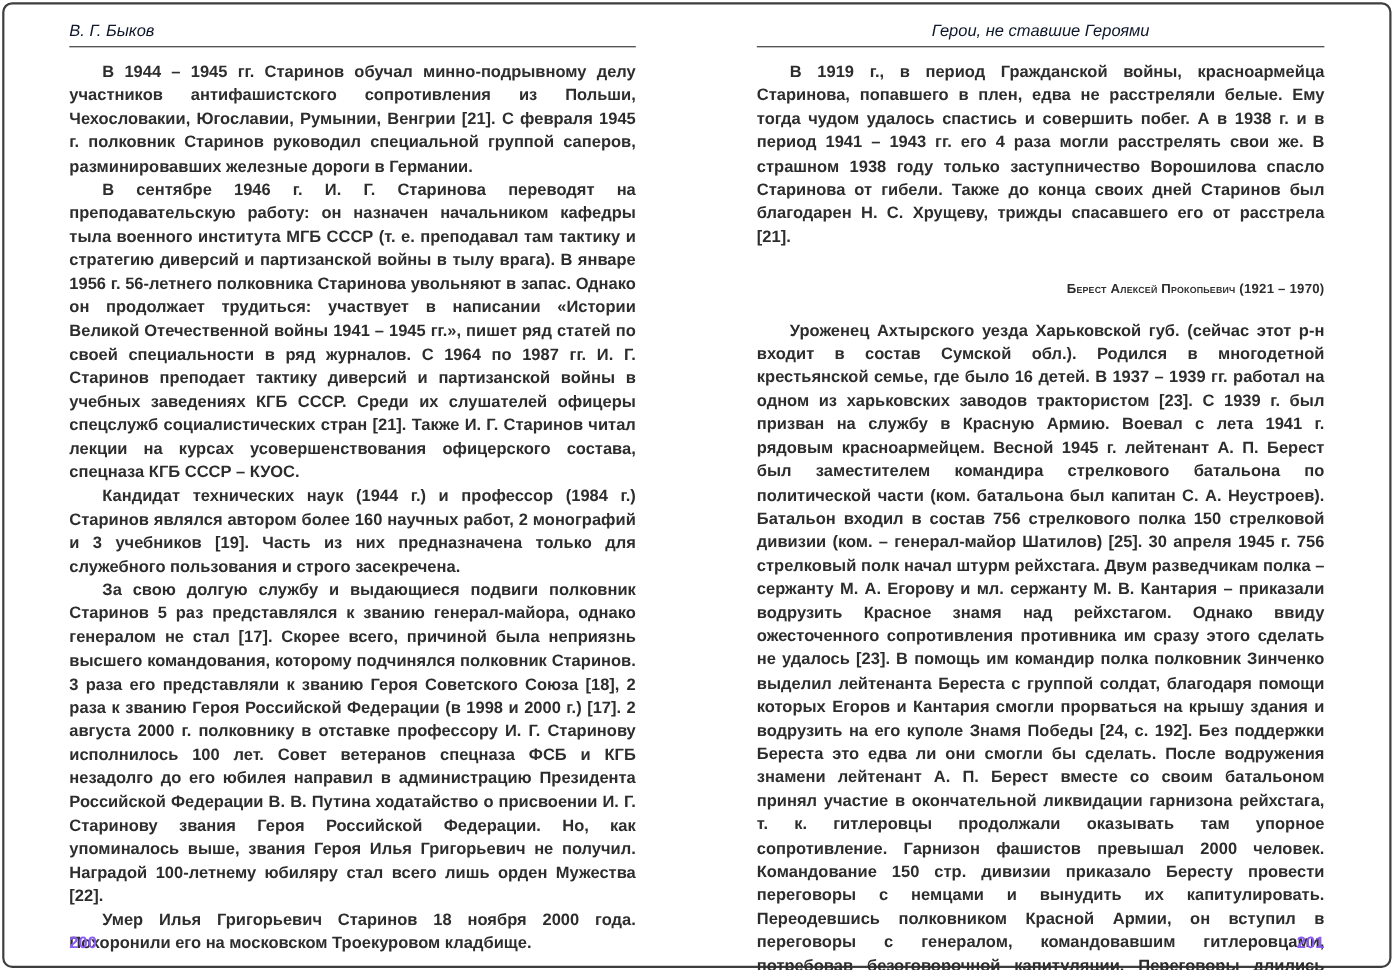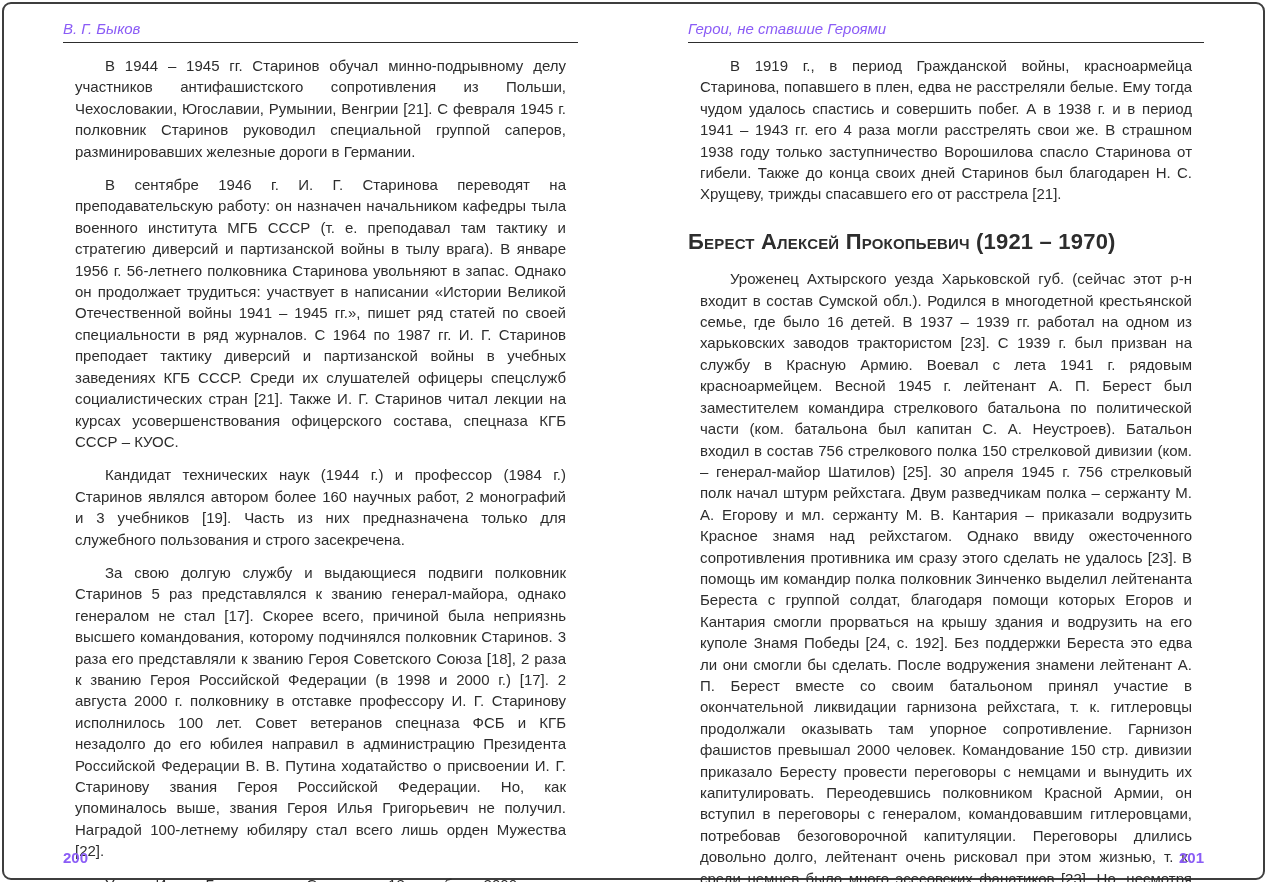--- a/index.html
+++ b/index.html
@@ -27,40 +27,41 @@
     top: 20px;
   }
   .page-left  { left: 63px;  width: 515px; }
   .page-right { left: 688px; width: 516px; }
   .running-header {
     font-style: italic;
     font-size: 15px;
     line-height: 18px;
     padding-bottom: 4px;
     border-bottom: 1.5px solid #2d2d2d;
-    color: #8b5cf6;
+    color: #0f172a;
   }
-  .running-header.align-right { text-align: left; }
+  .running-header.align-right { text-align: center; }
   .page-body {
     margin-top: 12px;
     font-size: 15px;
     line-height: 21.4px;
     text-align: justify;
   }
   .page-body p {
-    margin: 12px;
+    margin: 0;
+    font-weight: bold;
   }
   .page-body p.indent { text-indent: 30px; }
   .section-heading {
     font-weight: bold;
-    font-size: 22px;
+    font-size: 12px;
     font-variant: small-caps;
     letter-spacing: 0.2px;
     margin: 26px 0 16px 0;
-    text-align: left;
+    text-align: right;
     text-indent: 0;
   }
   .page-number {
     position: absolute;
     bottom: 16px;
     font-size: 15px;
     color: #8b5cf6;
     font-weight: bold;
   }
   .page-number-left  { left: 63px; }

